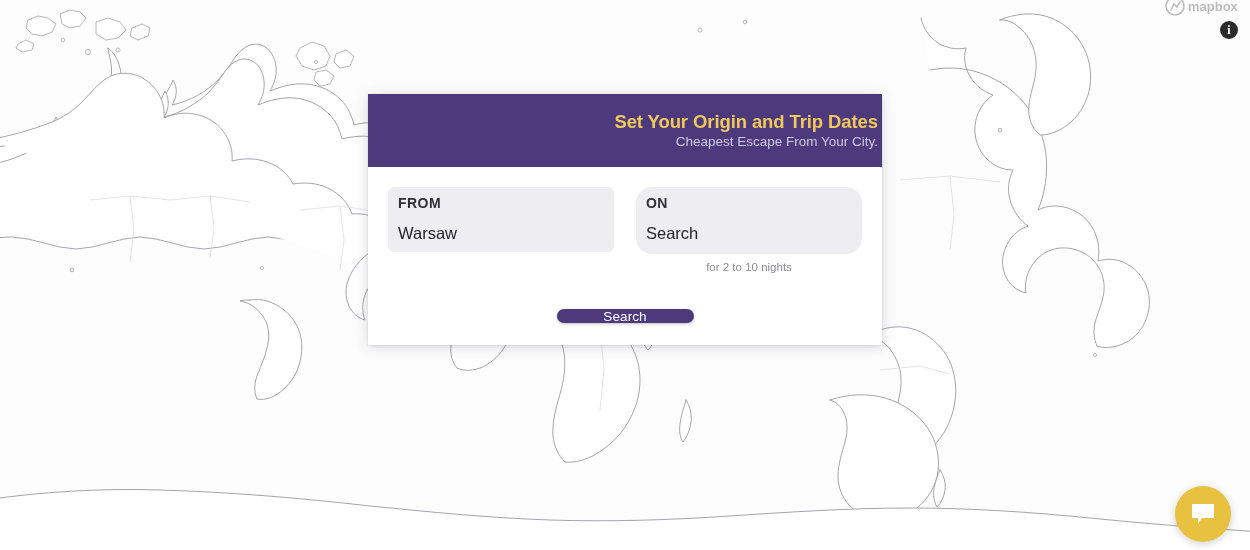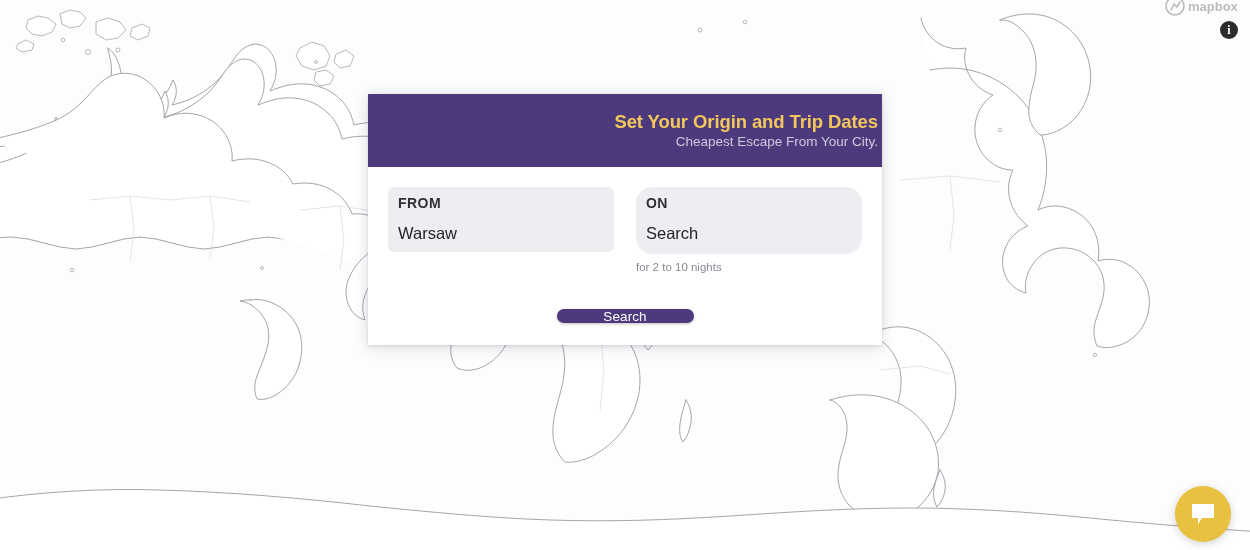--- a/index.html
+++ b/index.html
@@ -144,20 +144,21 @@
     color: #232329;
     line-height: 1.35;
     margin-top: 11px;
     white-space: nowrap;
     overflow: hidden;
     text-overflow: ellipsis;
   }
   .field-hint {
     font-size: 11.5px;
     color: #8b8b93;
+    text-align: center;
     margin-top: 7px;
     line-height: 1.2;
   }
 
   #search-row {
     display: flex;
     justify-content: center;
     margin-top: 34px;
   }
   #search-button {

